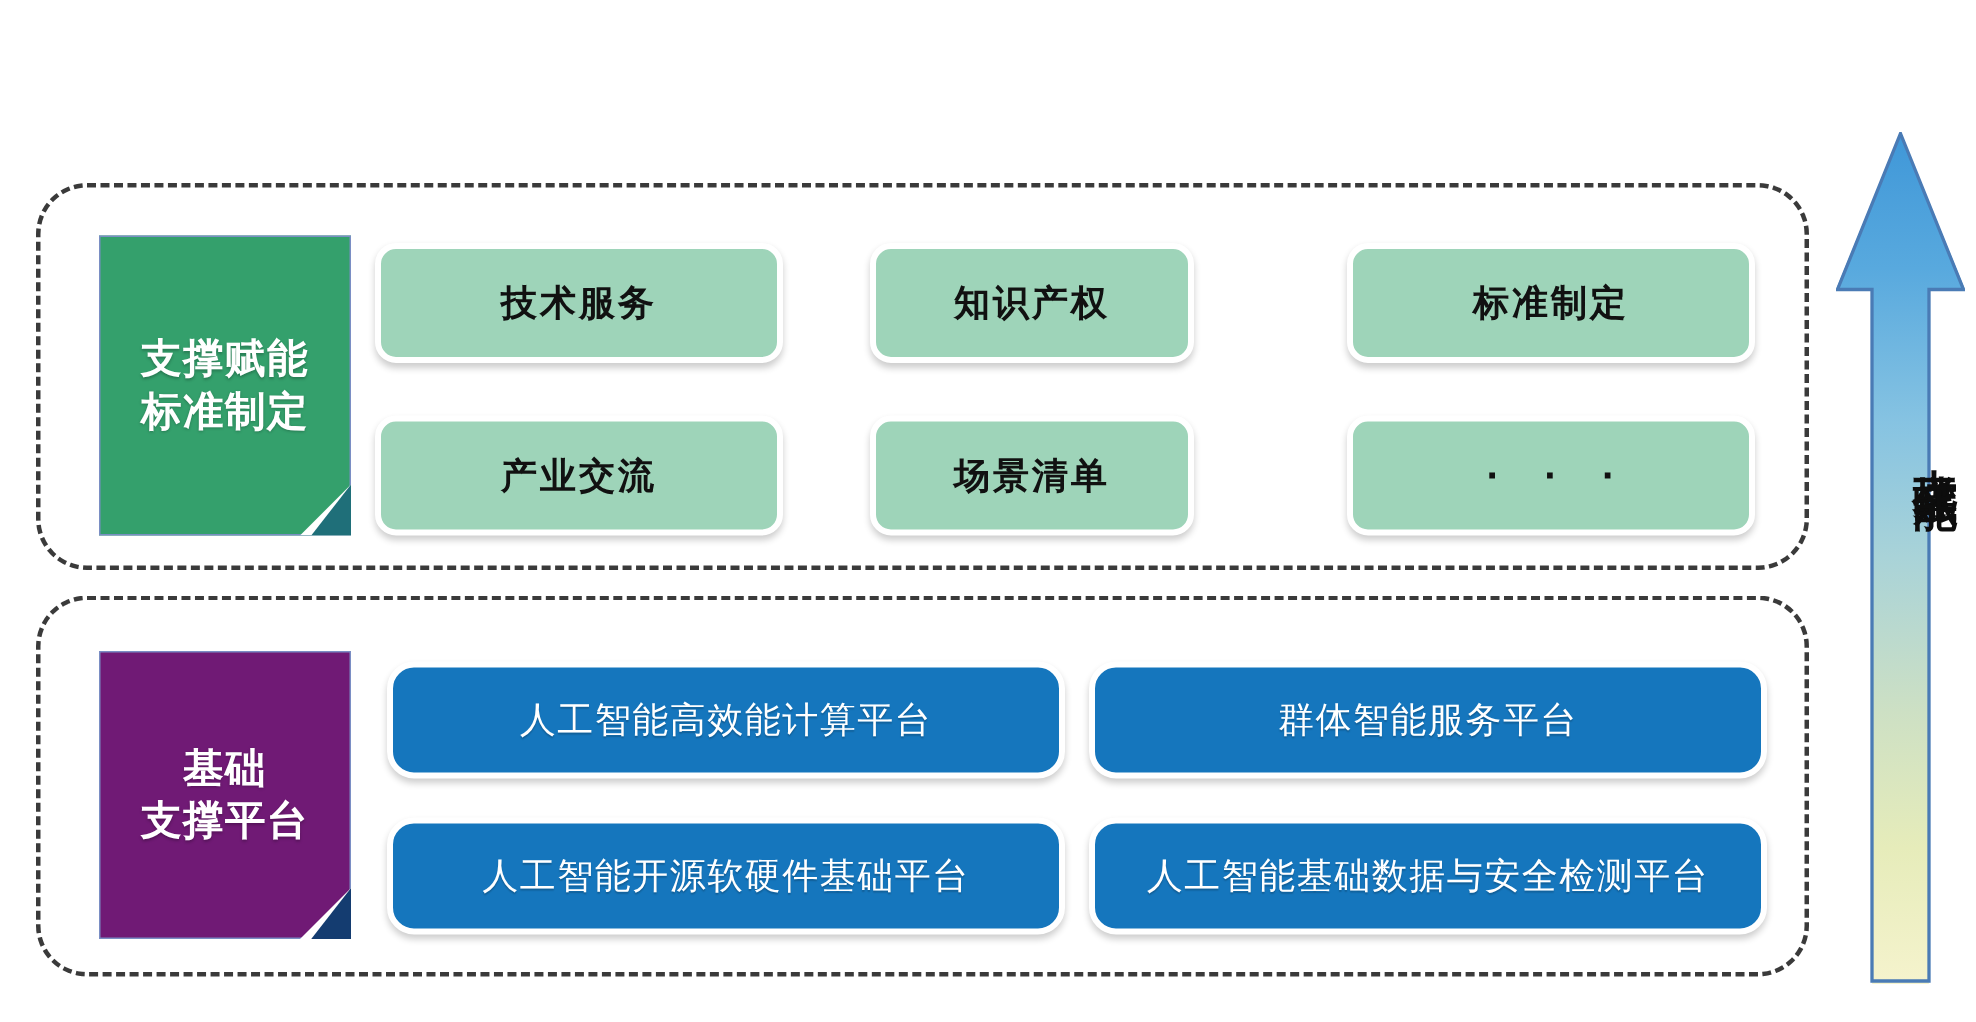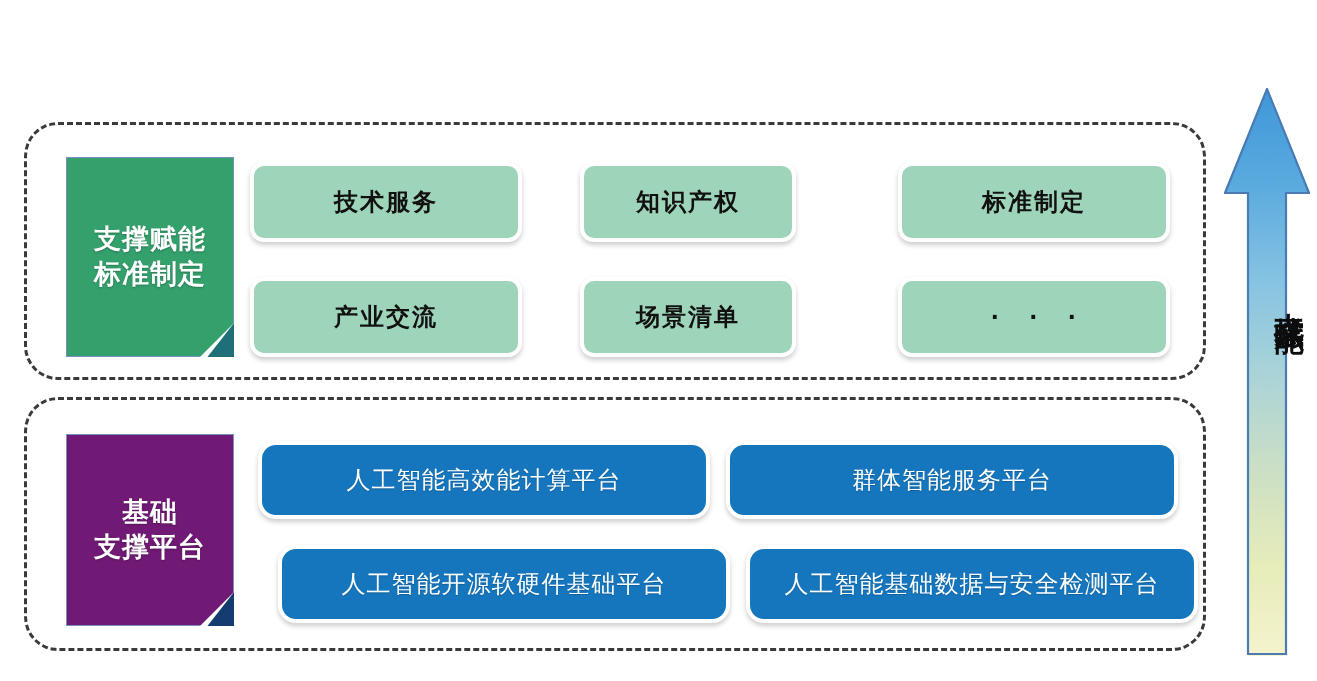--- a/index.html
+++ b/index.html
@@ -173,21 +173,21 @@
   .g-c0 { left: 250px; width: 272px; }
   .g-c1 { left: 580px; width: 216px; }
   .g-c2 { left: 898px; width: 272px; align-items: center; }
   .g-r0 { top: 162px; height: 80px; }
   .g-r1 { top: 277px; height: 80px; }
 
   
   .b-c0 { left: 258px; width: 452px; }
   .b-c1 { left: 726px; width: 452px; }
   .b-r0 { top: 441px; height: 78px; }
-  .b-r1 { top: 545px; height: 78px; margin-left: 20px; }
+  .b-r1 { top: 545px; height: 78px; }
 
   
   #arrow-wrap {
     position: absolute;
     left: 1224px;
     top: 88px;
     width: 86px;
     height: 568px;
   }
   #arrow-shape {

